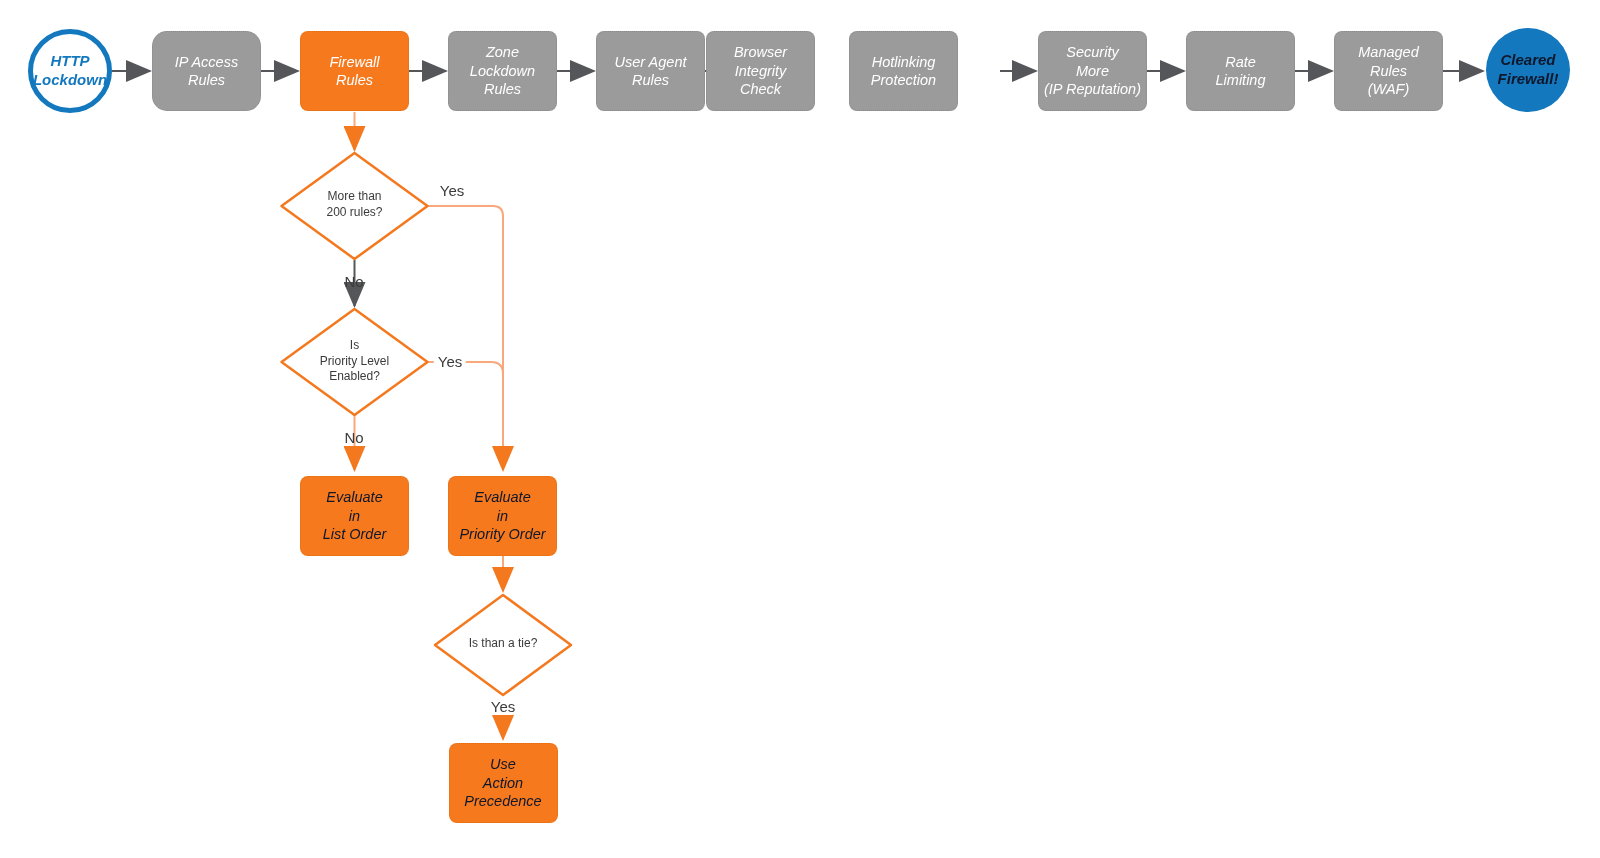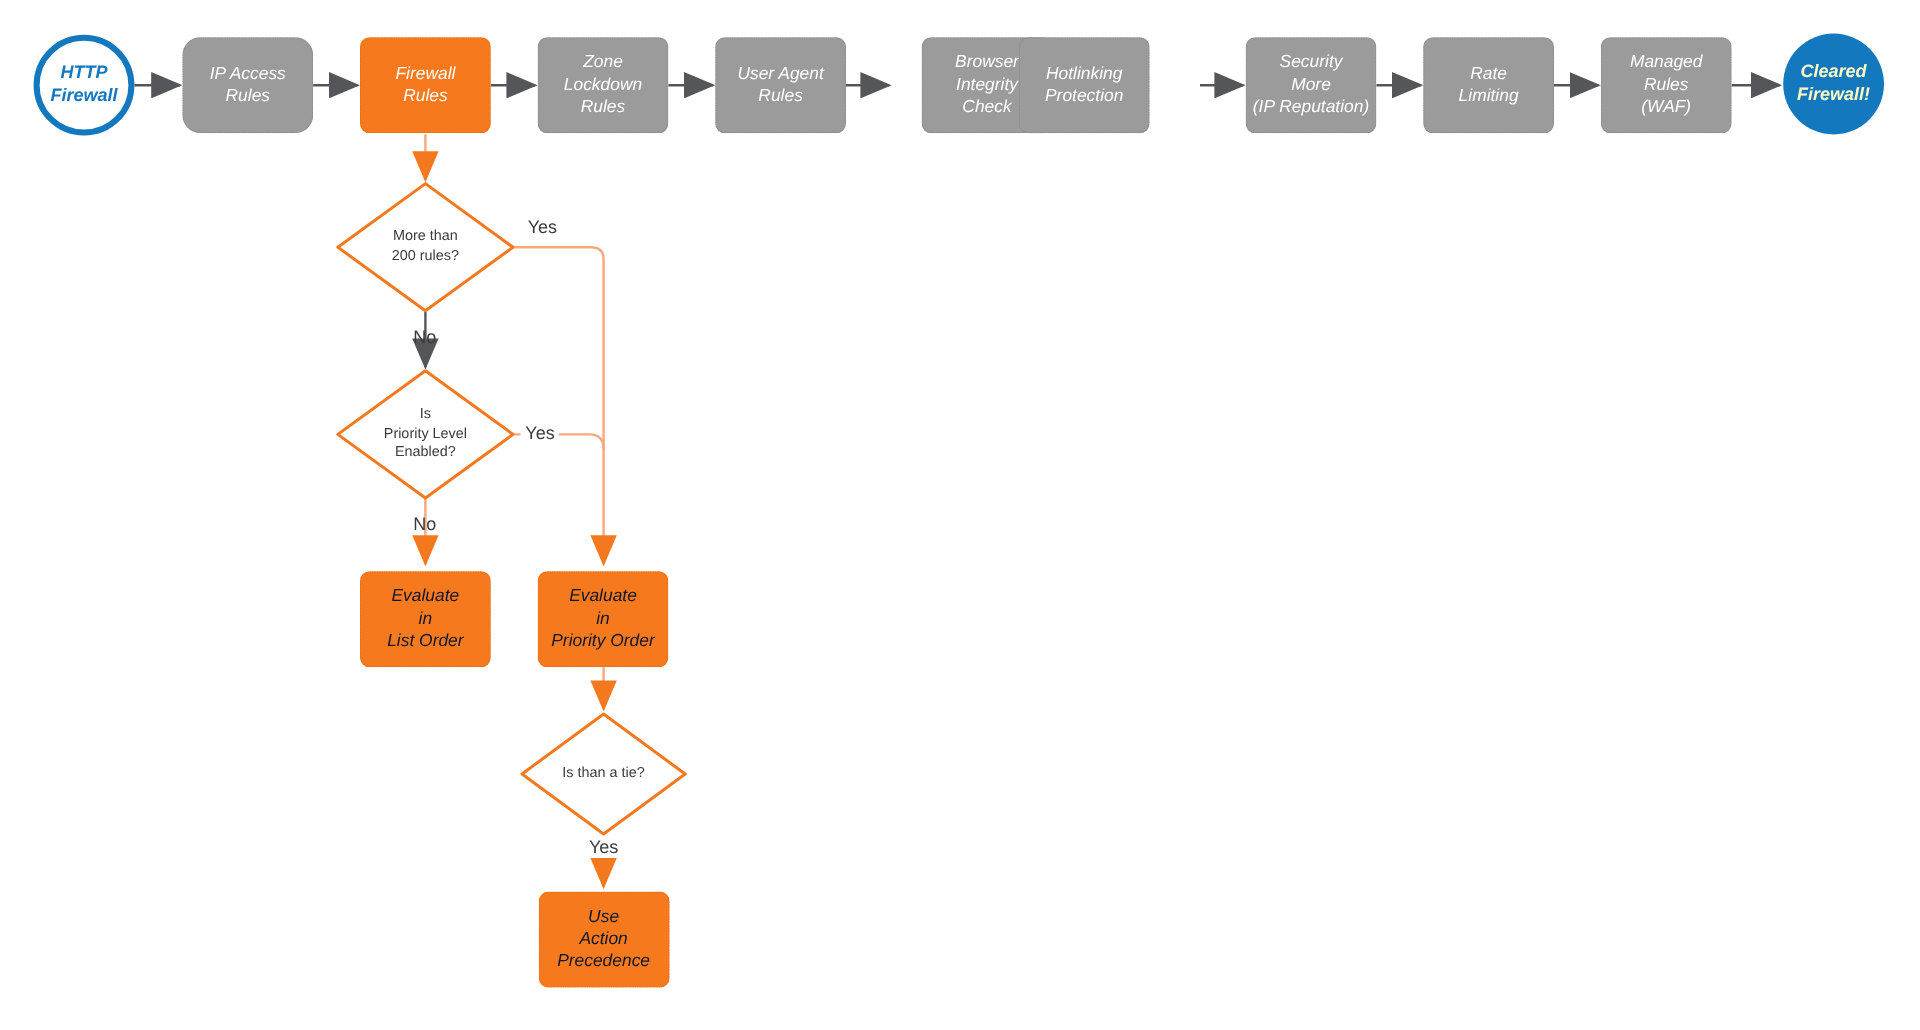--- a/index.html
+++ b/index.html
@@ -22,21 +22,21 @@
   .mk-dark{fill:var(--arrow-dark);}
   .mk-orange{fill:var(--orange-stroke);}
 
   .terminal{
     position:absolute;width:84px;height:84px;border-radius:50%;
     display:flex;align-items:center;justify-content:center;text-align:center;
     font-style:italic;font-weight:bold;font-size:15px;line-height:1.25;
     white-space:pre-line;box-sizing:border-box;
   }
   .terminal.start{background:#ffffff;border:5px solid var(--blue);color:var(--blue);}
-  .terminal.end{background:var(--blue);color:#fef9c3;font-style:italic;}
+  .terminal.end{background:var(--blue);color:#0f172a;font-style:italic;}
 
   .node-box{
     position:absolute;width:109px;height:80px;top:31px;border-radius:8px;
     display:flex;align-items:center;justify-content:center;text-align:center;
     color:#ffffff;font-style:italic;font-size:14.5px;line-height:1.27;
     white-space:pre-line;box-sizing:border-box;
     background:var(--gray-node);border:1px dotted #8a8a8a;
   }
   .node-box.orange{background:var(--orange);border:1px dotted #e06f12;}
   .action-box{
@@ -92,21 +92,21 @@
     <path class="o-line" marker-end="url(#arrow-orange)" d="M503,556 V591"></path>
     <path class="o-line" marker-end="url(#arrow-orange)" d="M503,716 V739"></path>
 
     <polygon class="diamond" points="281.5,206 354.5,153 427.5,206 354.5,259"></polygon>
     <polygon class="diamond" points="281.5,362 354.5,309 427.5,362 354.5,415"></polygon>
     <polygon class="diamond" points="435,645 503,595 571,645 503,695"></polygon>
   </svg>
 
   <div class="terminal start" style="left:28px;top:29px;">
     <span>HTTP
-Firewall</span>
+Lockdown</span>
   </div>
   <div class="terminal end" style="left:1486px;top:28px;">
     <span>Cleared
 Firewall!</span>
   </div>
 
   <div class="node-box" style="left:152px;border-radius:15px;">
     <span>IP Access
 Rules</span>
   </div>
@@ -116,21 +116,21 @@
   </div>
   <div class="node-box" style="left:448px;">
     <span>Zone
 Lockdown
 Rules</span>
   </div>
   <div class="node-box" style="left:596px;">
     <span>User Agent
 Rules</span>
   </div>
-  <div class="node-box" style="left:768px;">
+  <div class="node-box" style="left:706px;">
     <span>Browser
 Integrity
 Check</span>
   </div>
   <div class="node-box" style="left:849px;">
     <span>Hotlinking
 Protection</span>
   </div>
   <div class="node-box" style="left:1038px;">
     <span>Security

